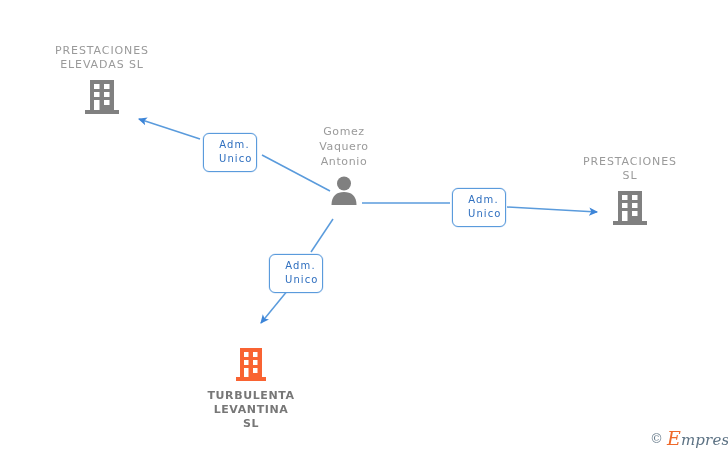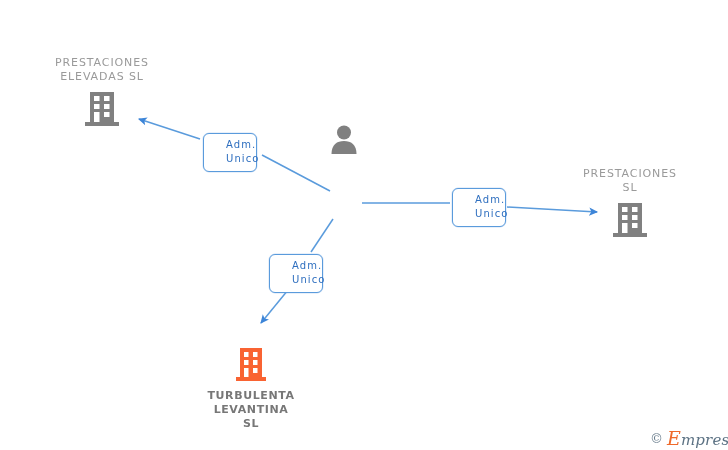--- a/index.html
+++ b/index.html
@@ -45,36 +45,36 @@
     letter-spacing: 0.6px;
   }
   .node-label.person {
     letter-spacing: 0.6px;
     line-height: 15px;
   }
   .node-glyph {
     display: block;
     line-height: 0;
   }
-  .label-gap-top { margin-bottom: 6px; margin-top: 12px; }
+  .label-gap-top { margin-bottom: 6px; }
   .label-gap-bottom { margin-top: 6px; }
 
   
   .chip {
     position: absolute;
     box-sizing: border-box;
     background: #ffffff;
     border: 1.4px solid #5a9bdc;
     border-radius: 6px;
     color: #2f6fbf;
     font-size: 10px;
     line-height: 14px;
     letter-spacing: 1.1px;
     text-align: center;
-    padding: 4px 6px 5px 22px;
+    padding: 4px 6px 5px 15px;
     white-space: pre-line;
     box-shadow: 0 0 0 0.5px rgba(120,170,225,0.35);
   }
 
   
   #watermark {
     position: absolute;
     display: flex;
     align-items: center;
     gap: 4px;
@@ -134,20 +134,23 @@
         <rect x="20" y="6" width="5.5" height="5" fill="#ffffff"></rect>
         <rect x="10" y="14" width="5.5" height="5" fill="#ffffff"></rect>
         <rect x="20" y="14" width="5.5" height="5" fill="#ffffff"></rect>
         <rect x="10" y="22" width="5.5" height="10" fill="#ffffff"></rect>
         <rect x="20" y="22" width="5.5" height="5" fill="#ffffff"></rect>
       </svg>
     </span>
   </div>
 
   <div class="node" style="left:300px; top:124px; width:88px;">
+    <div class="node-label person label-gap-top">Gomez
+Vaquero
+Antonio</div>
     <span class="node-glyph">
       <svg width="30" height="30" viewBox="0 0 30 30">
         <circle cx="15" cy="8.5" r="7" fill="#808080"></circle>
         <path d="M 2.5 30 C 2.5 20.5 8 17 15 17 C 22 17 27.5 20.5 27.5 30 Z" fill="#808080"></path>
       </svg>
     </span>
   </div>
 
   <div class="node" style="left:578px; top:155px; width:104px;">
     <div class="node-label label-gap-top">PRESTACIONES

